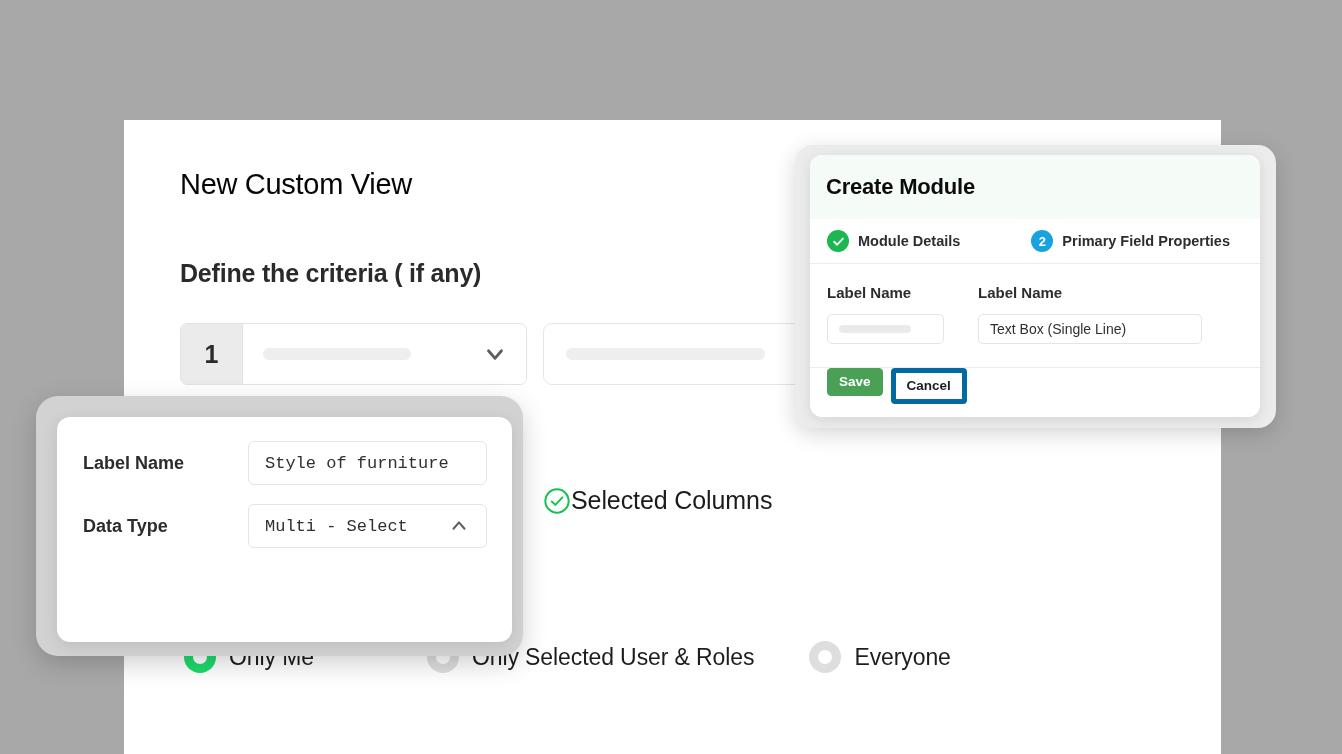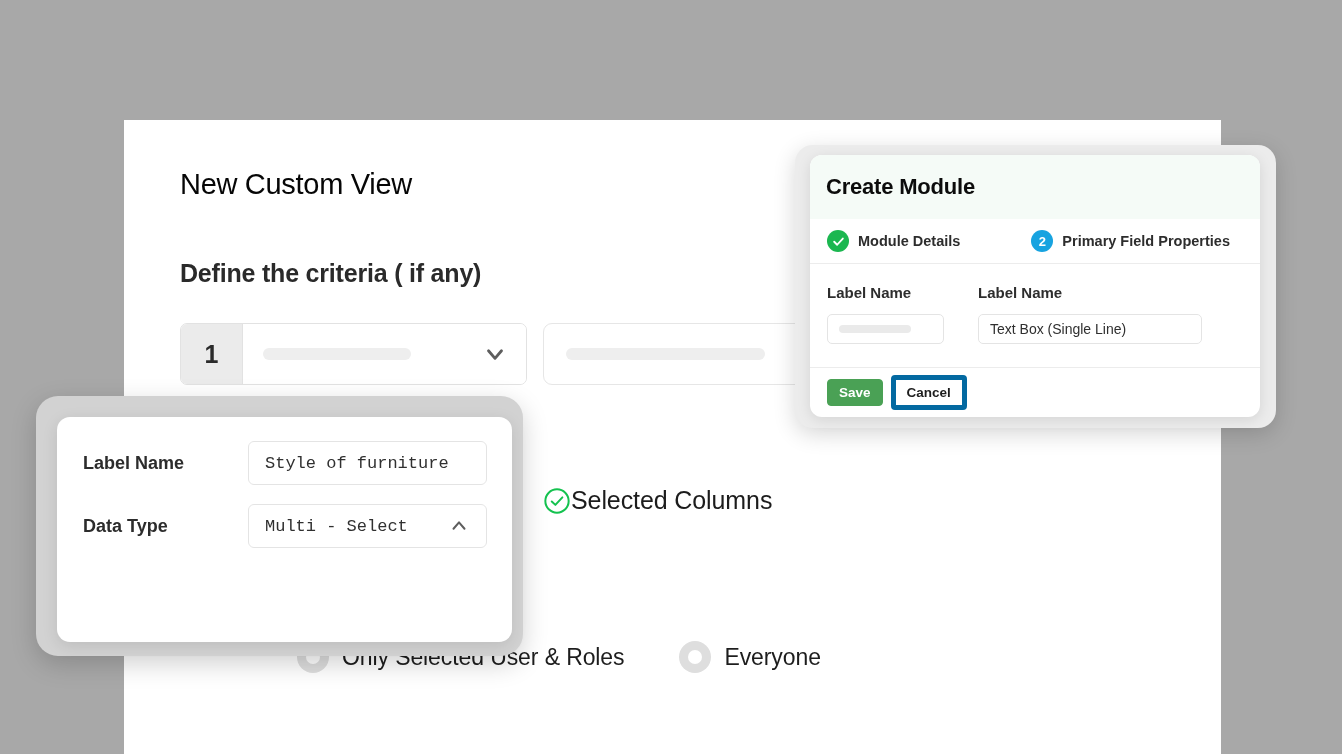--- a/index.html
+++ b/index.html
@@ -234,21 +234,21 @@
   .cm-input.blank { width: 117px; }
   .cm-input.filled { width: 224px; }
   .cm-input .ph-bar.w3 { width: 72px; height: 8px; border-radius: 4px; background: #eaeaea; }
 
   .cm-footer {
     position: absolute;
     left: 0; right: 0; bottom: 0;
     height: 50px;
     border-top: 1px solid #ececec;
     display: flex;
-    align-items: center;
+    align-items: flex-start;
     padding-left: 17px;
     gap: 8px;
   }
   .btn {
     font-size: 13.5px;
     font-weight: bold;
     border-radius: 4px;
     padding: 6px 11px;
     cursor: pointer;
     line-height: 1;
@@ -348,20 +348,26 @@
     <span class="check-circle-outline">
       <svg width="28" height="28" viewBox="0 0 24 24" fill="none" stroke="#14c24f" stroke-width="1.7" stroke-linecap="round" stroke-linejoin="round">
           <circle cx="12" cy="12" r="10"></circle>
           <polyline points="7.5 12.4 10.6 15.3 16.6 8.9"></polyline>
         </svg>
     </span>
     <span class="selected-columns-label">Selected Columns</span>
   </div>
 
   <div class="radio-row">
+    <div class="radio-item">
+      <span class="radio-dot on">
+          <span class="inner"></span>
+        </span>
+      <span class="radio-label">Only Me</span>
+    </div>
     <div class="radio-gap-1"></div>
     <div class="radio-item">
       <span class="radio-dot off">
           <span class="inner"></span>
         </span>
       <span class="radio-label">Only Selected User &amp; Roles</span>
     </div>
     <div class="radio-gap-2"></div>
     <div class="radio-item">
       <span class="radio-dot off">

